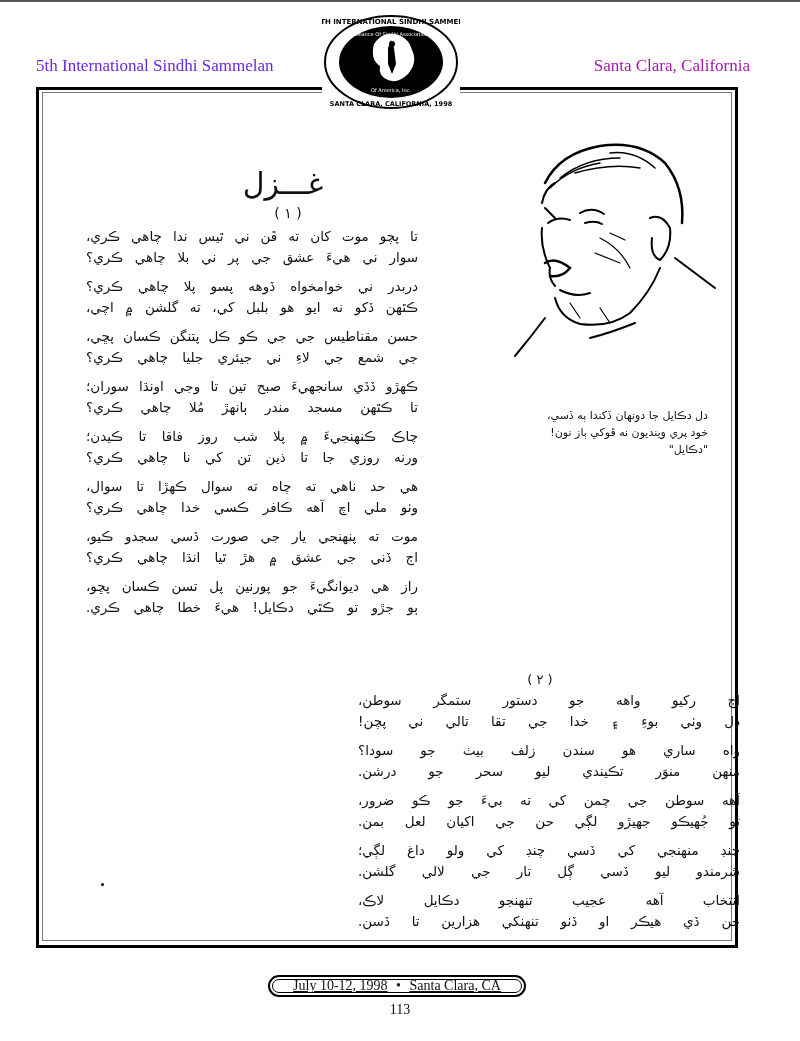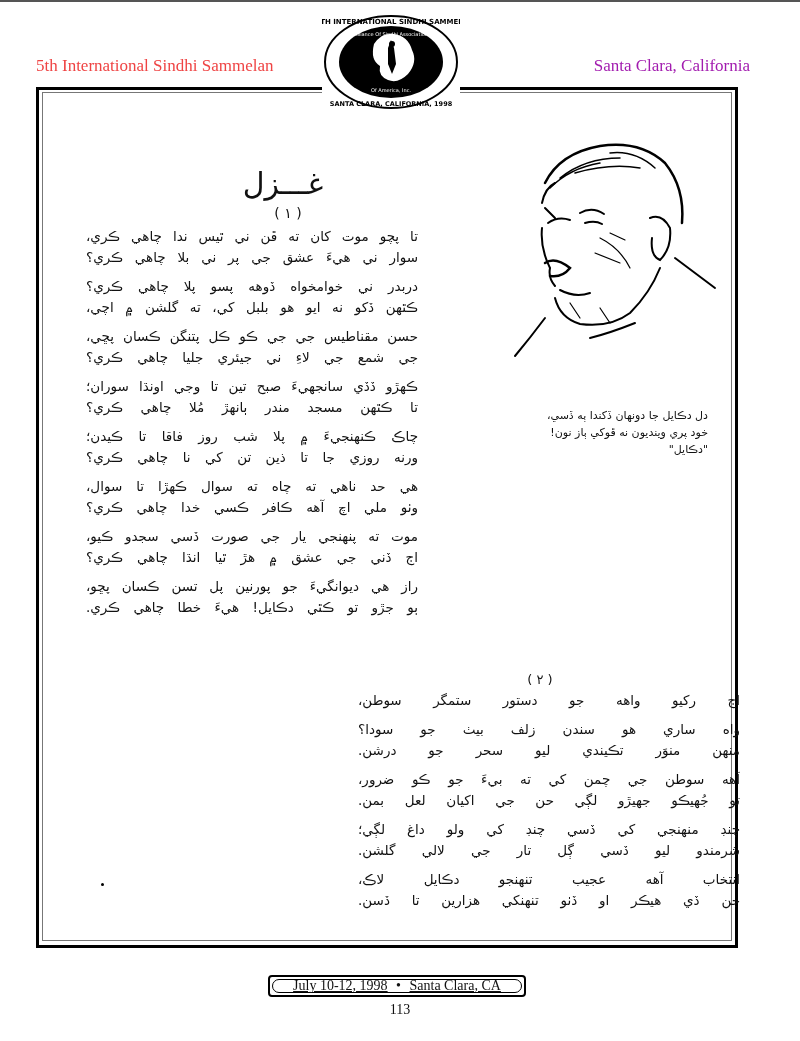--- a/index.html
+++ b/index.html
@@ -2,35 +2,35 @@
 <html><head>
 <meta charset="utf-8">
 <style>
   html, body { margin: 0; padding: 0; }
   body {
     width: 800px; height: 1041px; position: relative; overflow: hidden;
     background: #ffffff; color: #111;
     font-family: "DejaVu Serif", serif;
   }
   .topline { position: absolute; left: 0; top: 0; width: 800px; height: 2px; background: #555; }
-  .hdr-left { position: absolute; left: 36px; top: 56px; font-family: "Liberation Serif", serif; font-size: 17px; color: #ef4444; }
+  .hdr-left { position: absolute; left: 36px; top: 56px; font-family: "Liberation Serif", serif; font-size: 17px; color: #6d28d9; }
   .hdr-right { position: absolute; right: 50px; top: 56px; font-family: "Liberation Serif", serif; font-size: 17px; color: #a21caf; }
 
   
   .frame-outer { position: absolute; left: 36px; top: 87px; width: 702px; height: 861px; border: 3px solid #000; box-sizing: border-box; }
   .frame-inner { position: absolute; left: 42px; top: 92px; width: 690px; height: 849px; border: 1px solid #777; box-sizing: border-box; }
 
   
   .logo { position: absolute; left: 322px; top: 14px; width: 138px; height: 96px; background: #fff; }
   .logo svg { width: 138px; height: 96px; }
 
   
   .footer-pill {
     position: absolute; left: 268px; top: 975px; width: 258px; height: 22px;
-    border: 2px solid #000; border-radius: 4px; background: #fff; box-sizing: border-box;
+    border: 2px solid #000; border-radius: 11px; background: #fff; box-sizing: border-box;
     display: flex; align-items: center; justify-content: center;
   }
   .footer-pill::before {
     content: ""; position: absolute; left: 2px; top: 2px; right: 2px; bottom: 2px;
     border: 1px solid #000; border-radius: 10px;
   }
   .footer-text { font-family: "Liberation Serif", serif; font-size: 14px; position: relative; z-index: 1; white-space: nowrap; }
   .footer-text .u { text-decoration: underline; }
   .page-num { position: absolute; left: 0; width: 800px; top: 1002px; text-align: center; font-family: "Liberation Serif", serif; font-size: 14px; }
 
@@ -143,20 +143,21 @@
 <div class="caption">
   <div class="cap-line">دل دڪايل جا دونهان ڏکندا ٻه ڏسي،</div>
   <div class="cap-line">خود پري وينديون نه ڦوکي ٻاز نون!</div>
   <div class="cap-line">"دڪايل"</div>
 </div>
 
 <div class="num2">( ۲ )</div>
 <div class="poem2">
   <div class="couplet">
     <div class="line">اڄ رکيو واهه جو دستور ستمگر سوطن،</div>
+    <div class="line">دل وٺي بوءِ ۽ خدا جي تقا تالي ني پچن!</div>
   </div>
   <div class="couplet">
     <div class="line">واه ساري هو سندن زلف بيٺ جو سودا؟</div>
     <div class="line">منهن منوَر تڪيندي ليو سحر جو درشن.</div>
   </div>
   <div class="couplet">
     <div class="line">آهه سوطن جي چمن کي ته بيءَ جو ڪو ضرور،</div>
     <div class="line">تو جُهيڪو جهيڙو لڳي حن جي اکيان لعل بمن.</div>
   </div>
   <div class="couplet">

